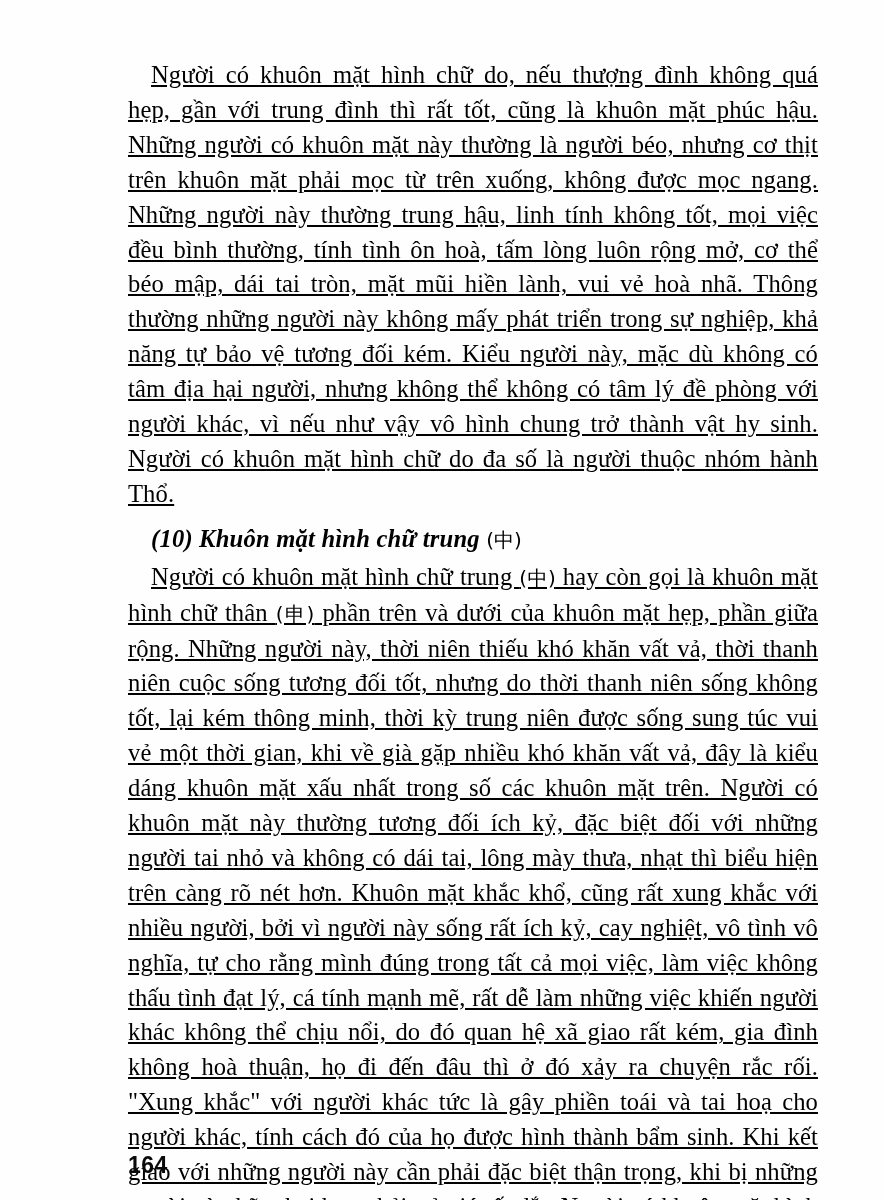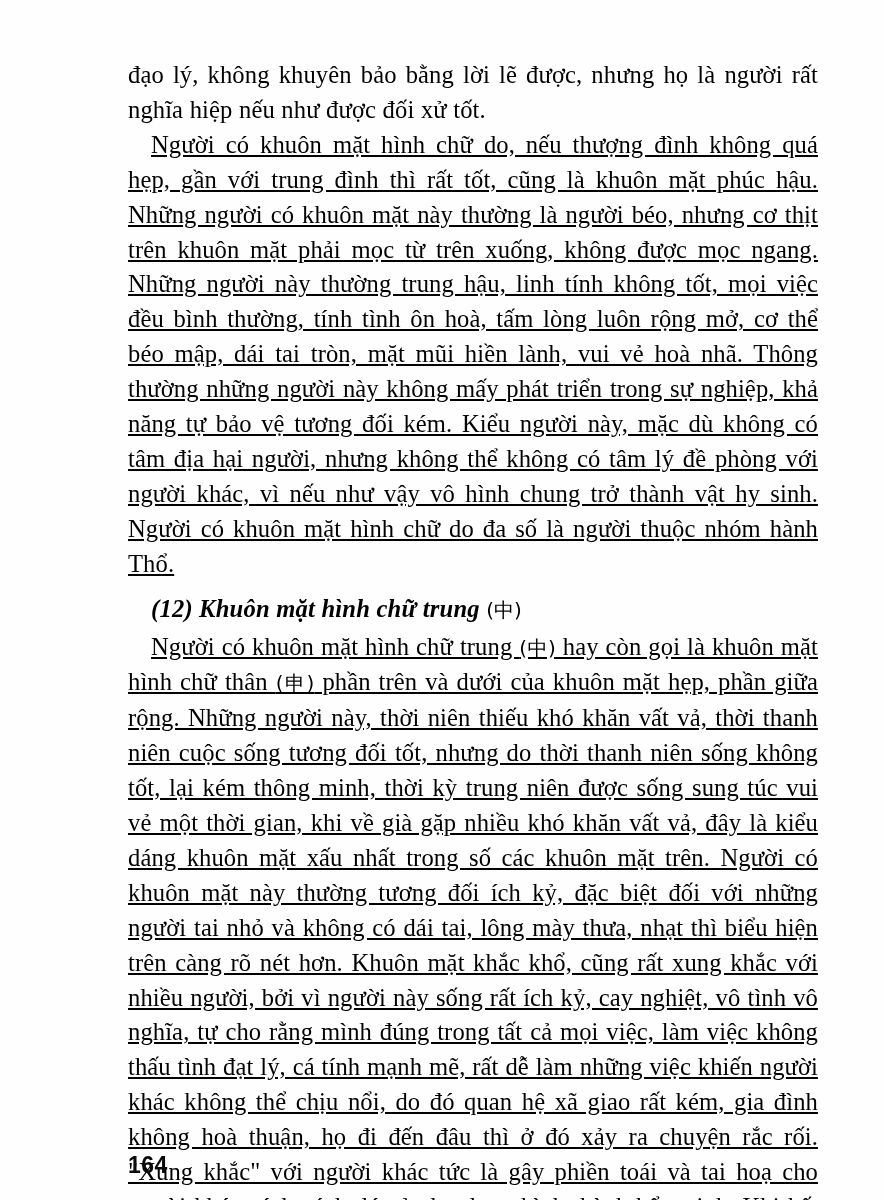--- a/index.html
+++ b/index.html
@@ -79,25 +79,24 @@
     color: #0a0a0a;
   }
 </style>
 </head>
 <body>
 
 <div class="page">
 
   <div class="text-column">
 
-    <p class="para cont">đạo lý, không khuyên bảo bằng lời lẽ được, nhưng họ là người rất nghĩa hiệp nếu như được đối xử tốt.</p>
 
     <p class="para indent">Người có khuôn mặt hình chữ do, nếu thượng đình không quá hẹp, gần với trung đình thì rất tốt, cũng là khuôn mặt phúc hậu. Những người có khuôn mặt này thường là người béo, nhưng cơ thịt trên khuôn mặt phải mọc từ trên xuống, không được mọc ngang. Những người này thường trung hậu, linh tính không tốt, mọi việc đều bình thường, tính tình ôn hoà, tấm lòng luôn rộng mở, cơ thể béo mập, dái tai tròn, mặt mũi hiền lành, vui vẻ hoà nhã. Thông thường những người này không mấy phát triển trong sự nghiệp, khả năng tự bảo vệ tương đối kém. Kiểu người này, mặc dù không có tâm địa hại người, nhưng không thể không có tâm lý đề phòng với người khác, vì nếu như vậy vô hình chung trở thành vật hy sinh. Người có khuôn mặt hình chữ do đa số là người thuộc nhóm hành Thổ.</p>
 
-    <h2 class="heading"><span>(12) Khuôn mặt hình chữ trung</span> <span class="han">(中)</span></h2>
+    <h2 class="heading"><span>(10) Khuôn mặt hình chữ trung</span> <span class="han">(中)</span></h2>
 
     <p class="para indent"><span>Người có khuôn mặt hình chữ trung </span><span class="han-inline">(中)</span><span> hay còn gọi là khuôn mặt hình chữ thân </span><span class="han-inline">(申)</span><span> phần trên và dưới của khuôn mặt hẹp, phần giữa rộng. Những người này, thời niên thiếu khó khăn vất vả, thời thanh niên cuộc sống tương đối tốt, nhưng do thời thanh niên sống không tốt, lại kém thông minh, thời kỳ trung niên được sống sung túc vui vẻ một thời gian, khi về già gặp nhiều khó khăn vất vả, đây là kiểu dáng khuôn mặt xấu nhất trong số các khuôn mặt trên. Người có khuôn mặt này thường tương đối ích kỷ, đặc biệt đối với những người tai nhỏ và không có dái tai, lông mày thưa, nhạt thì biểu hiện trên càng rõ nét hơn. Khuôn mặt khắc khổ, cũng rất xung khắc với nhiều người, bởi vì người này sống rất ích kỷ, cay nghiệt, vô tình vô nghĩa, tự cho rằng mình đúng trong tất cả mọi việc, làm việc không thấu tình đạt lý, cá tính mạnh mẽ, rất dễ làm những việc khiến người khác không thể chịu nổi, do đó quan hệ xã giao rất kém, gia đình không hoà thuận, họ đi đến đâu thì ở đó xảy ra chuyện rắc rối. "Xung khắc" với người khác tức là gây phiền toái và tai hoạ cho người khác, tính cách đó của họ được hình thành bẩm sinh. Khi kết giao với những người này cần phải đặc biệt thận trọng, khi bị những người này hãm hại bạn phải trả giá rất đắt. Người có khuôn mặt hình chữ trung đa số là người thuộc hành Hoả (Hình 30-(8)).</span></p>
 
   </div>
 
   <div class="page-number">164</div>
 
 </div>
 
 </body></html>

